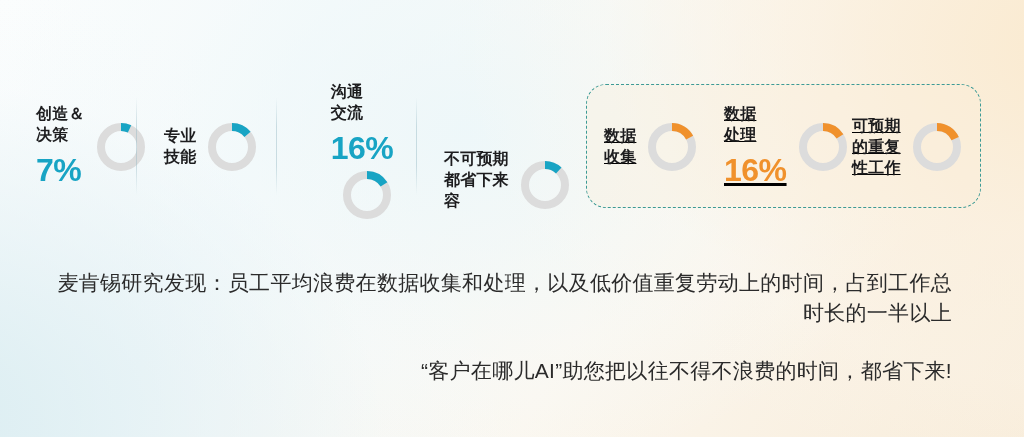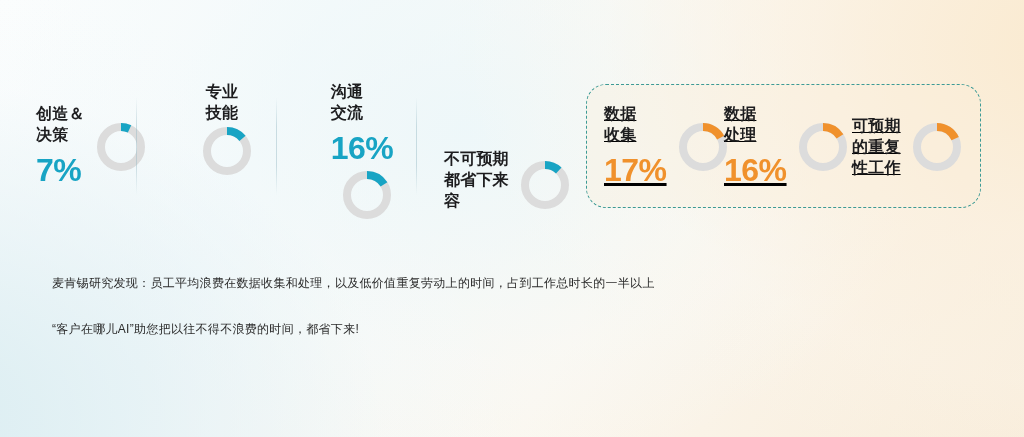--- a/index.html
+++ b/index.html
@@ -117,28 +117,29 @@
   }
 
   
   .captions {
     position: absolute;
     left: 52px;
     top: 268px;
     width: 930px;
   }
   .caption-para {
-    font-size: 12px;
+    font-size: 21px;
     line-height: 30px;
     color: #2b2b2b;
     letter-spacing: 0.3px;
     max-width: 900px;
+    text-align: right;
   }
   .caption-para.second {
-    margin-top: 16px;
+    margin-top: 28px;
   }
 </style>
 </head>
 <body>
 
 <div id="infographic">
 
   <div class="highlight-group"></div>
 
   <div class="stats-strip" id="teal-strip">
@@ -148,21 +149,21 @@
           <div class="stat-label">决策</div>
           <div class="stat-value">7%</div>
         </div>
         <div class="donut">
           <svg viewBox="0 0 52 52" width="52" height="52">
             <circle cx="26" cy="26" r="20" fill="none" stroke="#dcdcdc" stroke-width="8"></circle>
             <circle cx="26" cy="26" r="20" fill="none" stroke="#18a4c4" stroke-width="8" stroke-dasharray="8.80 125.66" transform="rotate(-90 26 26)"></circle>
           </svg>
         </div>
       </div>
-      <div class="stat-cell teal" style="width: 140px; padding-left: 24px; flex-direction: column;">
+      <div class="stat-cell teal" style="width: 140px; padding-left: 24px;">
         <div class="stat-text">
           <div class="stat-label">专业</div>
           <div class="stat-label">技能</div>
         </div>
         <div class="donut">
           <svg viewBox="0 0 52 52" width="52" height="52">
             <circle cx="26" cy="26" r="20" fill="none" stroke="#dcdcdc" stroke-width="8"></circle>
             <circle cx="26" cy="26" r="20" fill="none" stroke="#18a4c4" stroke-width="8" stroke-dasharray="17.59 125.66" transform="rotate(-90 26 26)"></circle>
           </svg>
         </div>
@@ -193,21 +194,20 @@
           </svg>
         </div>
       </div>
     </div>
 
   <div class="orange-cells" id="orange-strip">
       <div class="stat-cell orange" style="width: 130px; padding-left: 18px;">
         <div class="stat-text">
           <div class="stat-label">数据</div>
           <div class="stat-label">收集</div>
-          <div class="stat-value">17%</div>
         </div>
         <div class="donut">
           <svg viewBox="0 0 52 52" width="52" height="52">
             <circle cx="26" cy="26" r="20" fill="none" stroke="#dcdcdc" stroke-width="8"></circle>
             <circle cx="26" cy="26" r="20" fill="none" stroke="#f0912c" stroke-width="8" stroke-dasharray="21.36 125.66" transform="rotate(-90 26 26)"></circle>
           </svg>
         </div>
       </div>
       <div class="stat-cell orange" style="width: 128px; padding-left: 8px;">
         <div class="stat-text">

